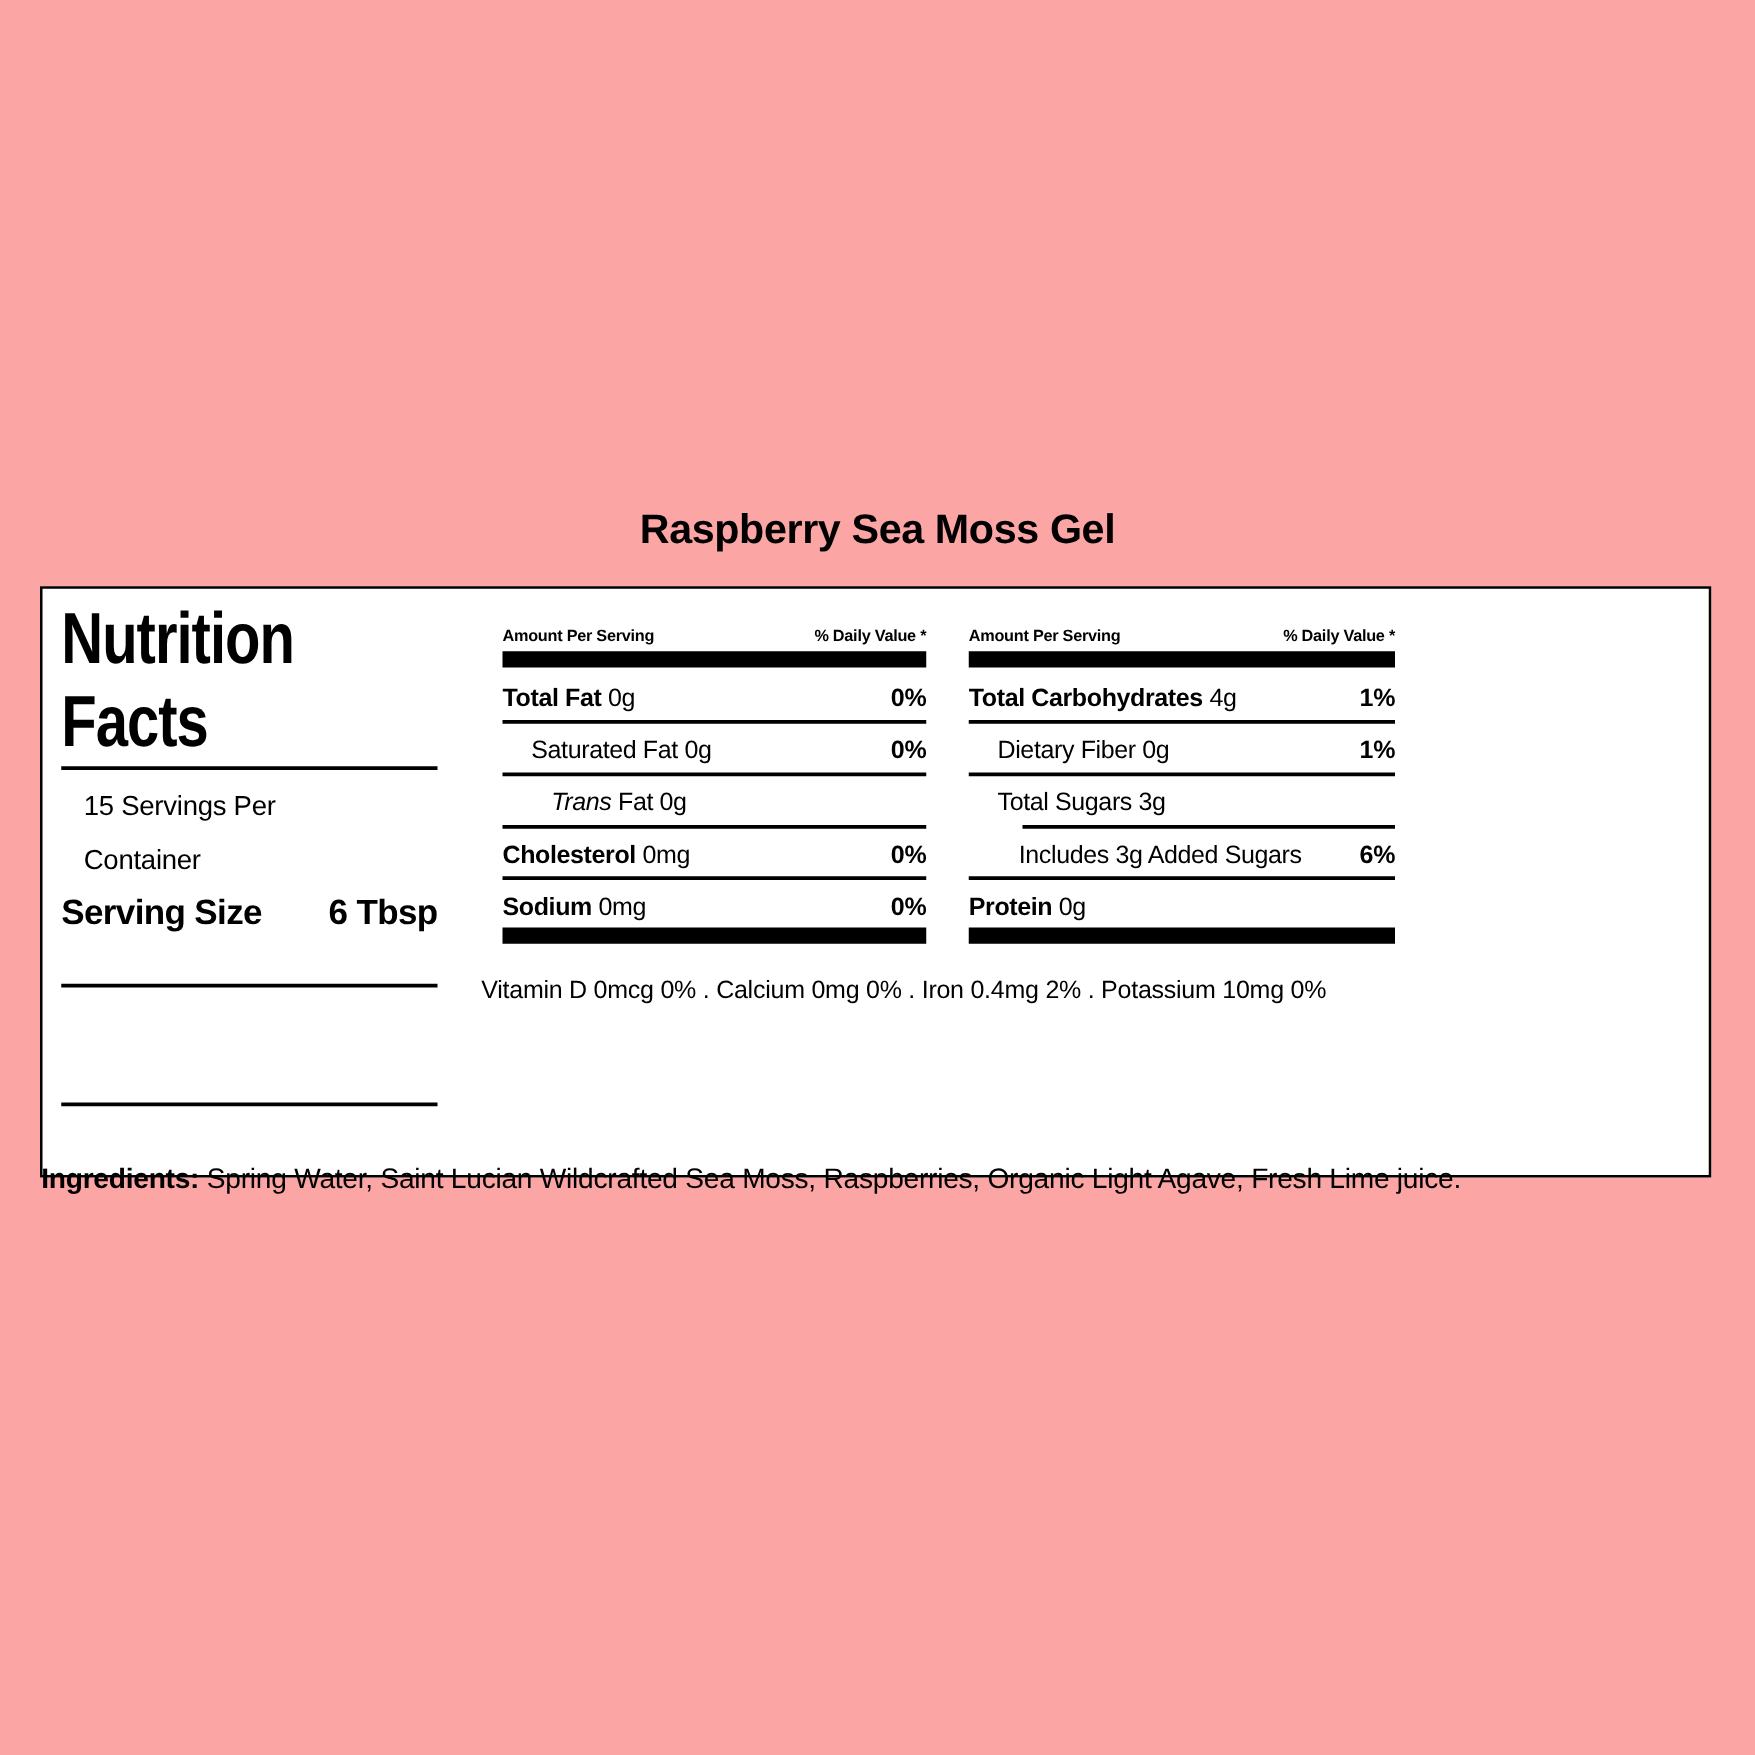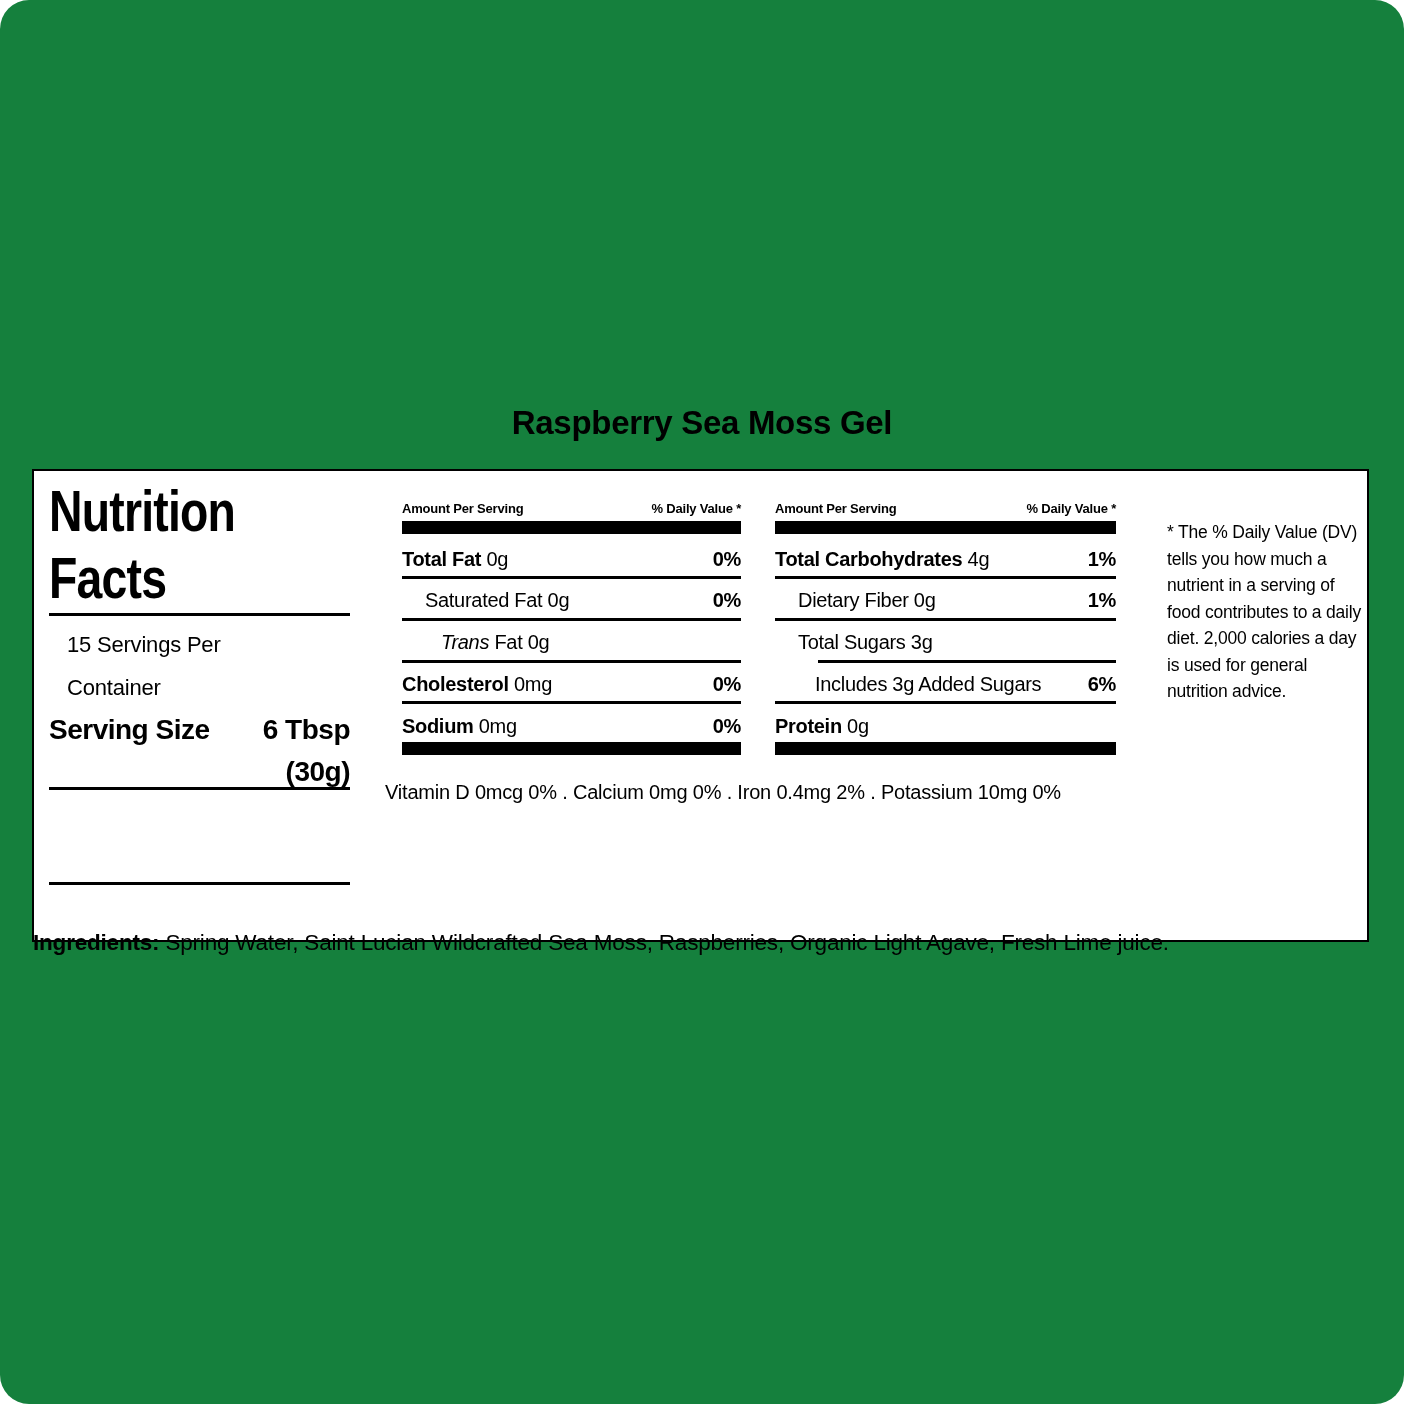--- a/index.html
+++ b/index.html
@@ -1,19 +1,19 @@
 <!DOCTYPE html>
 <html><head>
 <meta charset="utf-8">
 <style>
   * { margin:0; padding:0; box-sizing:border-box; }
   html,body { background:#fff; }
   .canvas {
-    position:relative; width:1404px; height:1404px; background:#15803d;
-    font-family:"Liberation Sans", sans-serif; color:#000; overflow:hidden;border-radius:29px;
+    position:relative; width:1404px; height:1404px; background:#fca5a5;
+    font-family:"Liberation Sans", sans-serif; color:#000; overflow:hidden;
   }
   .product-title {
     position:absolute; top:404px; left:0; width:100%; text-align:center;
     font-size:33px; font-weight:bold; letter-spacing:-0.3px;
   }
   .nf-box {
     position:absolute; left:32px; top:469px; width:1337px; height:473px;
     border:2px solid #000; background:#fff;
   }
   
@@ -91,21 +91,20 @@
     <div class="nf-title">
       <div>Nutrition</div>
       <div>Facts</div>
     </div>
     <div class="rule-left" style="top:142px"></div>
     <div class="servings">15 Servings Per Container</div>
     <div class="ss-row">
       <span>Serving Size</span>
       <span>6 Tbsp</span>
     </div>
-    <div class="ss-weight">(30g)</div>
     <div class="rule-left" style="top:316px"></div>
     <div class="rule-left" style="top:411px"></div>
 
     <div class="col col-mid">
       <div class="nf-head">
         <span>Amount Per Serving</span>
         <span>% Daily Value *</span>
       </div>
       <div class="bar" style="top:50px"></div>
 
@@ -170,20 +169,19 @@
       <div class="rule" style="top:230px"></div>
 
       <div class="nf-row" style="top:241px">
         <span class="nm"><b>Protein</b> <span>0g</span></span>
       </div>
       <div class="bar" style="top:271px"></div>
     </div>
 
     <div class="micronutrients">Vitamin D 0mcg 0% . Calcium 0mg 0% . Iron 0.4mg 2% . Potassium 10mg 0%</div>
 
-    <div class="footnote">* The % Daily Value (DV) tells you how much a nutrient in a serving of food contributes to a daily diet. 2,000 calories a day is used for general nutrition advice.</div>
   </div>
 
   <div class="ingredients">
     <b>Ingredients:</b> <span>Spring Water, Saint Lucian Wildcrafted Sea Moss, Raspberries, Organic Light Agave, Fresh Lime juice.</span>
   </div>
 
 </div>
 
 </body></html>

